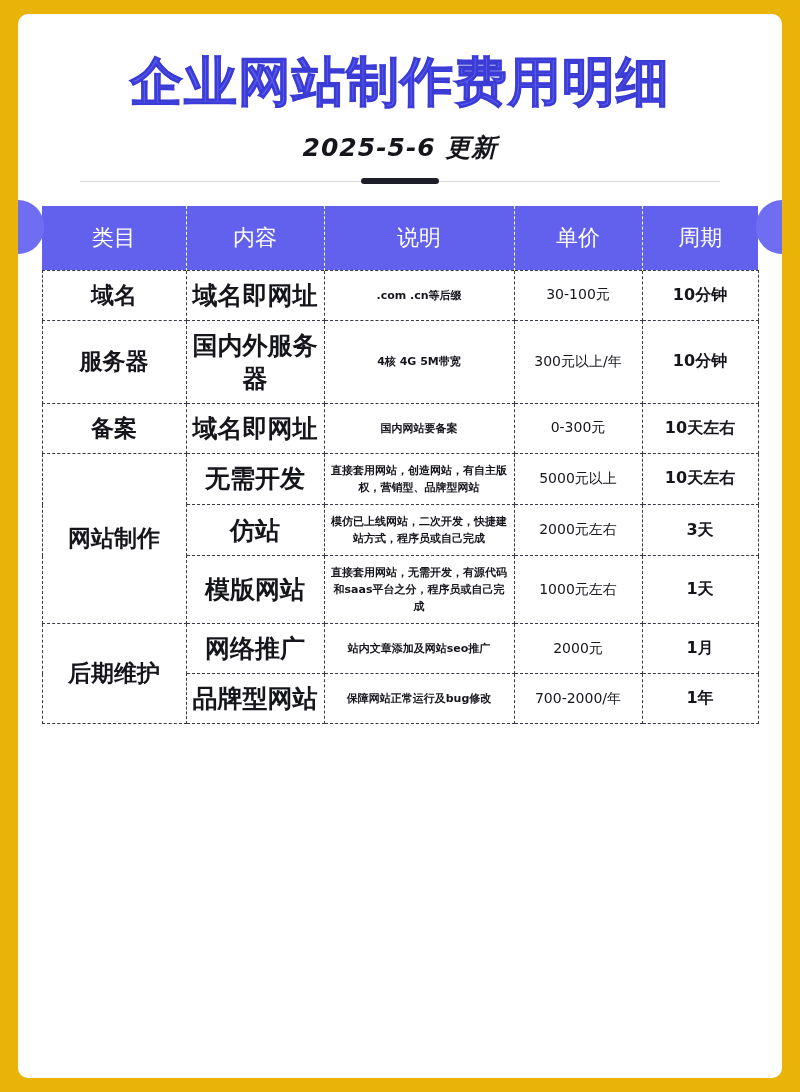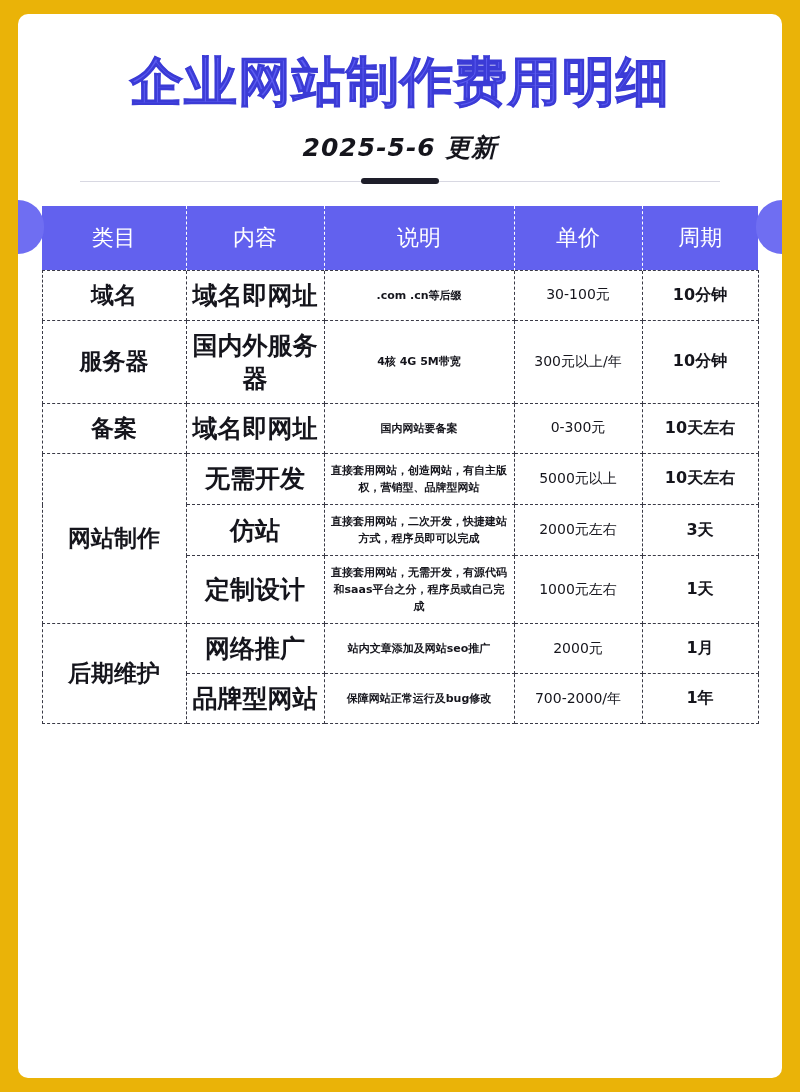--- a/index.html
+++ b/index.html
@@ -205,26 +205,26 @@
         </tr>
         <tr>
           <td class="cat" rowspan="3">网站制作</td>
           <td class="item">无需开发</td>
           <td class="desc">直接套用网站，创造网站，有自主版权，营销型、品牌型网站</td>
           <td class="price-col">5000元以上</td>
           <td class="cycle">10天左右</td>
         </tr>
         <tr>
           <td class="item">仿站</td>
-          <td class="desc">直接套用网站，二次开发，快捷建站方式，程序员即可以完成</td>
+          <td class="desc">模仿已上线网站，二次开发，快捷建站方式，程序员或自己完成</td>
           <td class="price-col">2000元左右</td>
           <td class="cycle">3天</td>
         </tr>
         <tr>
-          <td class="item">定制设计</td>
+          <td class="item">模版网站</td>
           <td class="desc">直接套用网站，无需开发，有源代码和saas平台之分，程序员或自己完成</td>
           <td class="price-col">1000元左右</td>
           <td class="cycle">1天</td>
         </tr>
         <tr>
           <td class="cat" rowspan="2">后期维护</td>
           <td class="item">网络推广</td>
           <td class="desc">站内文章添加及网站seo推广</td>
           <td class="price-col">2000元</td>
           <td class="cycle">1月</td>

